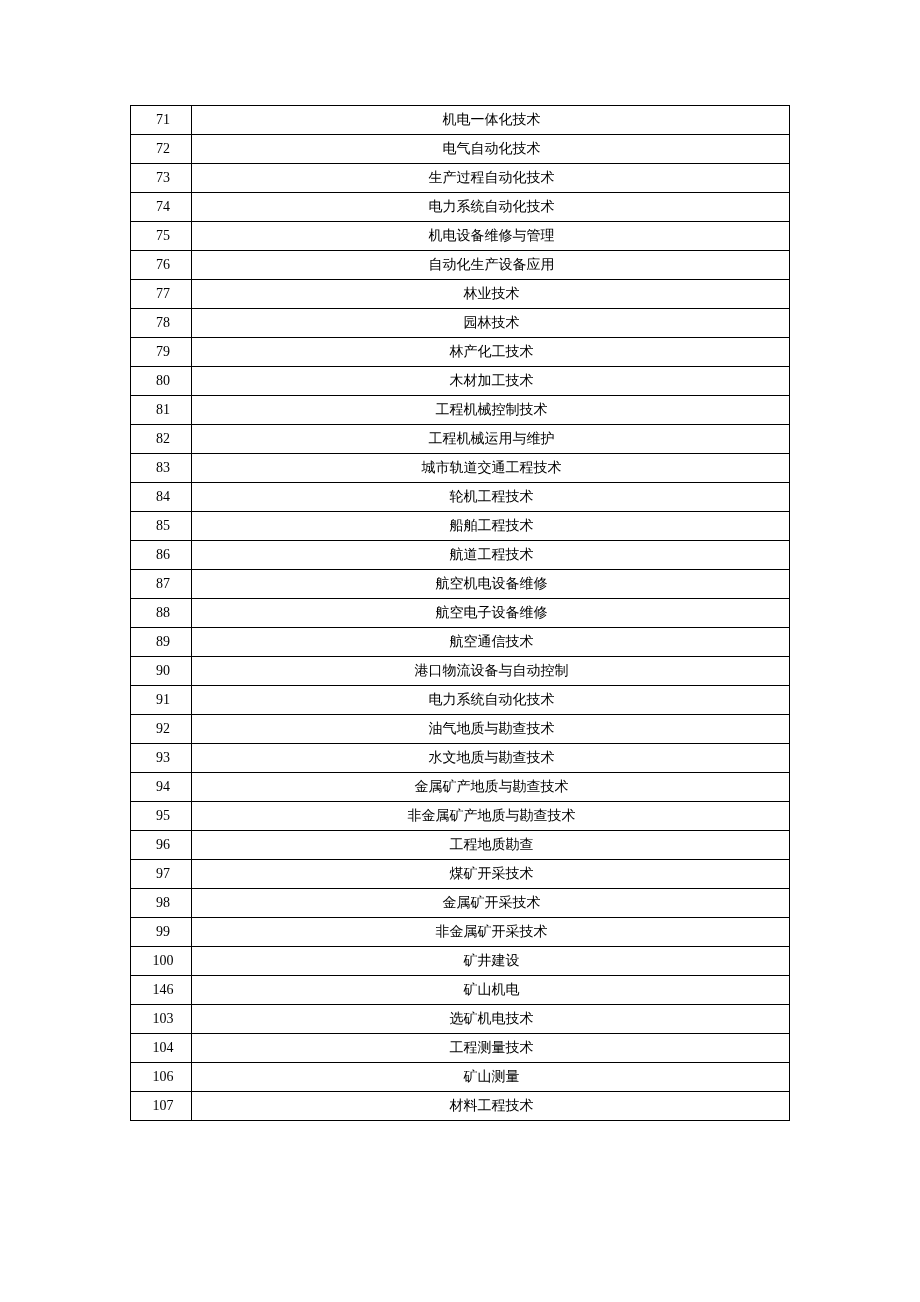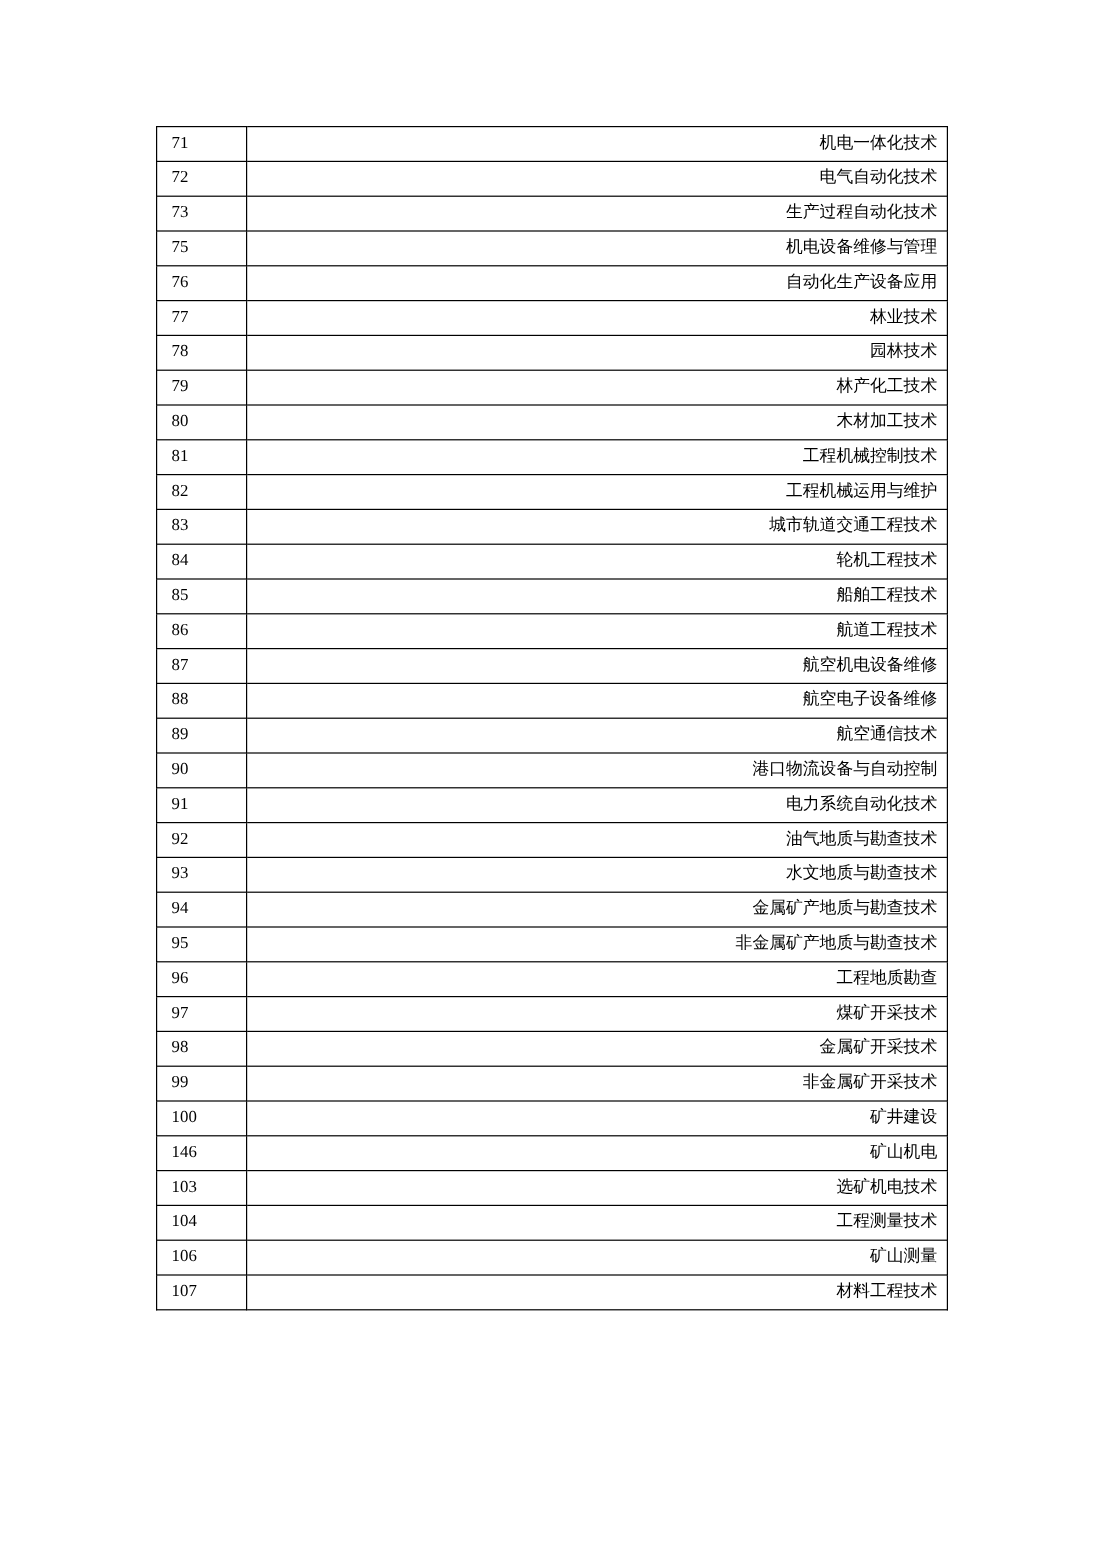--- a/index.html
+++ b/index.html
@@ -20,45 +20,49 @@
     }
     td {
       border: 1px solid #000000;
       font-size: 14px;
       line-height: 1;
       padding: 7px 8px;
       vertical-align: middle;
       color: #000000;
     }
     td.col-num {
-      width: 75px;
-      text-align: left;
+      width: 61px;
+      text-align: center;
       padding-left: 12px;
     }
     td.col-text {
-      text-align: right;
+      text-align: center;
       padding-left: 10px;
     }
   </style>
 </head>
 <body>
 
 <table>
   <tbody>
       <tr>
         <td class="col-num">71</td>
         <td class="col-text">机电一体化技术</td>
       </tr>
       <tr>
         <td class="col-num">72</td>
         <td class="col-text">电气自动化技术</td>
       </tr>
       <tr>
         <td class="col-num">73</td>
         <td class="col-text">生产过程自动化技术</td>
+      </tr>
+      <tr>
+        <td class="col-num">74</td>
+        <td class="col-text">电力系统自动化技术</td>
       </tr>
       <tr>
         <td class="col-num">75</td>
         <td class="col-text">机电设备维修与管理</td>
       </tr>
       <tr>
         <td class="col-num">76</td>
         <td class="col-text">自动化生产设备应用</td>
       </tr>
       <tr>

